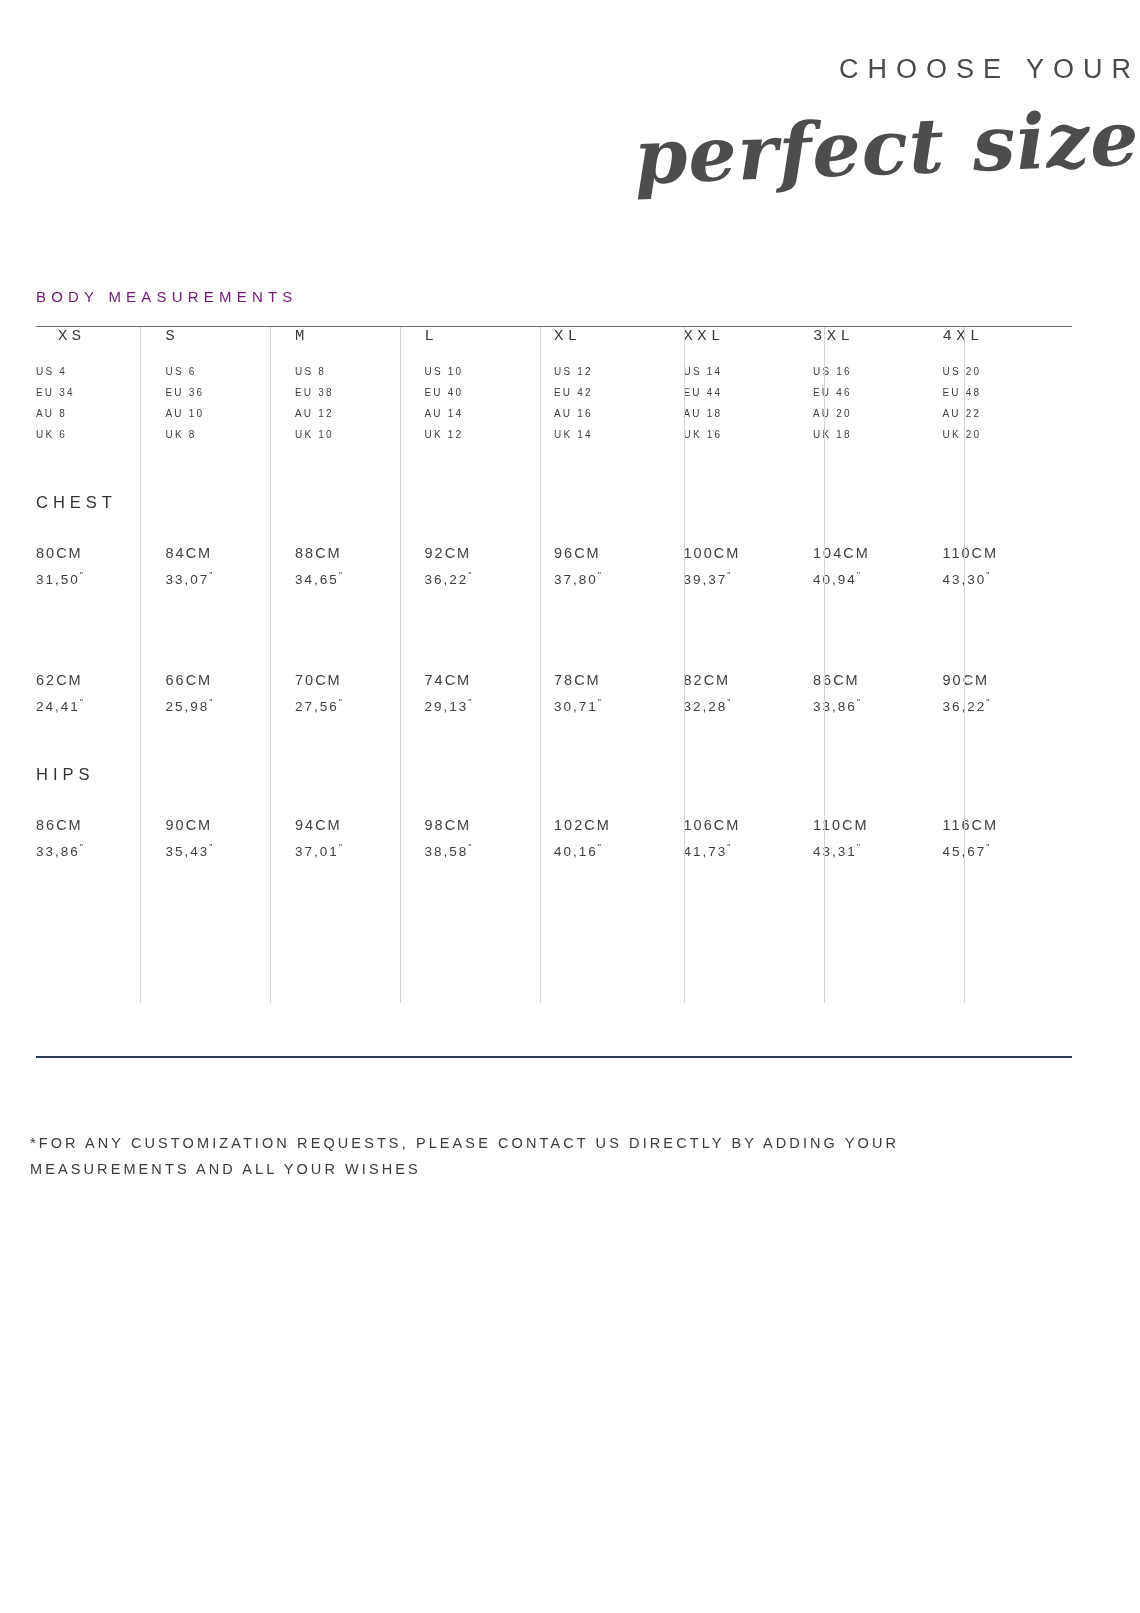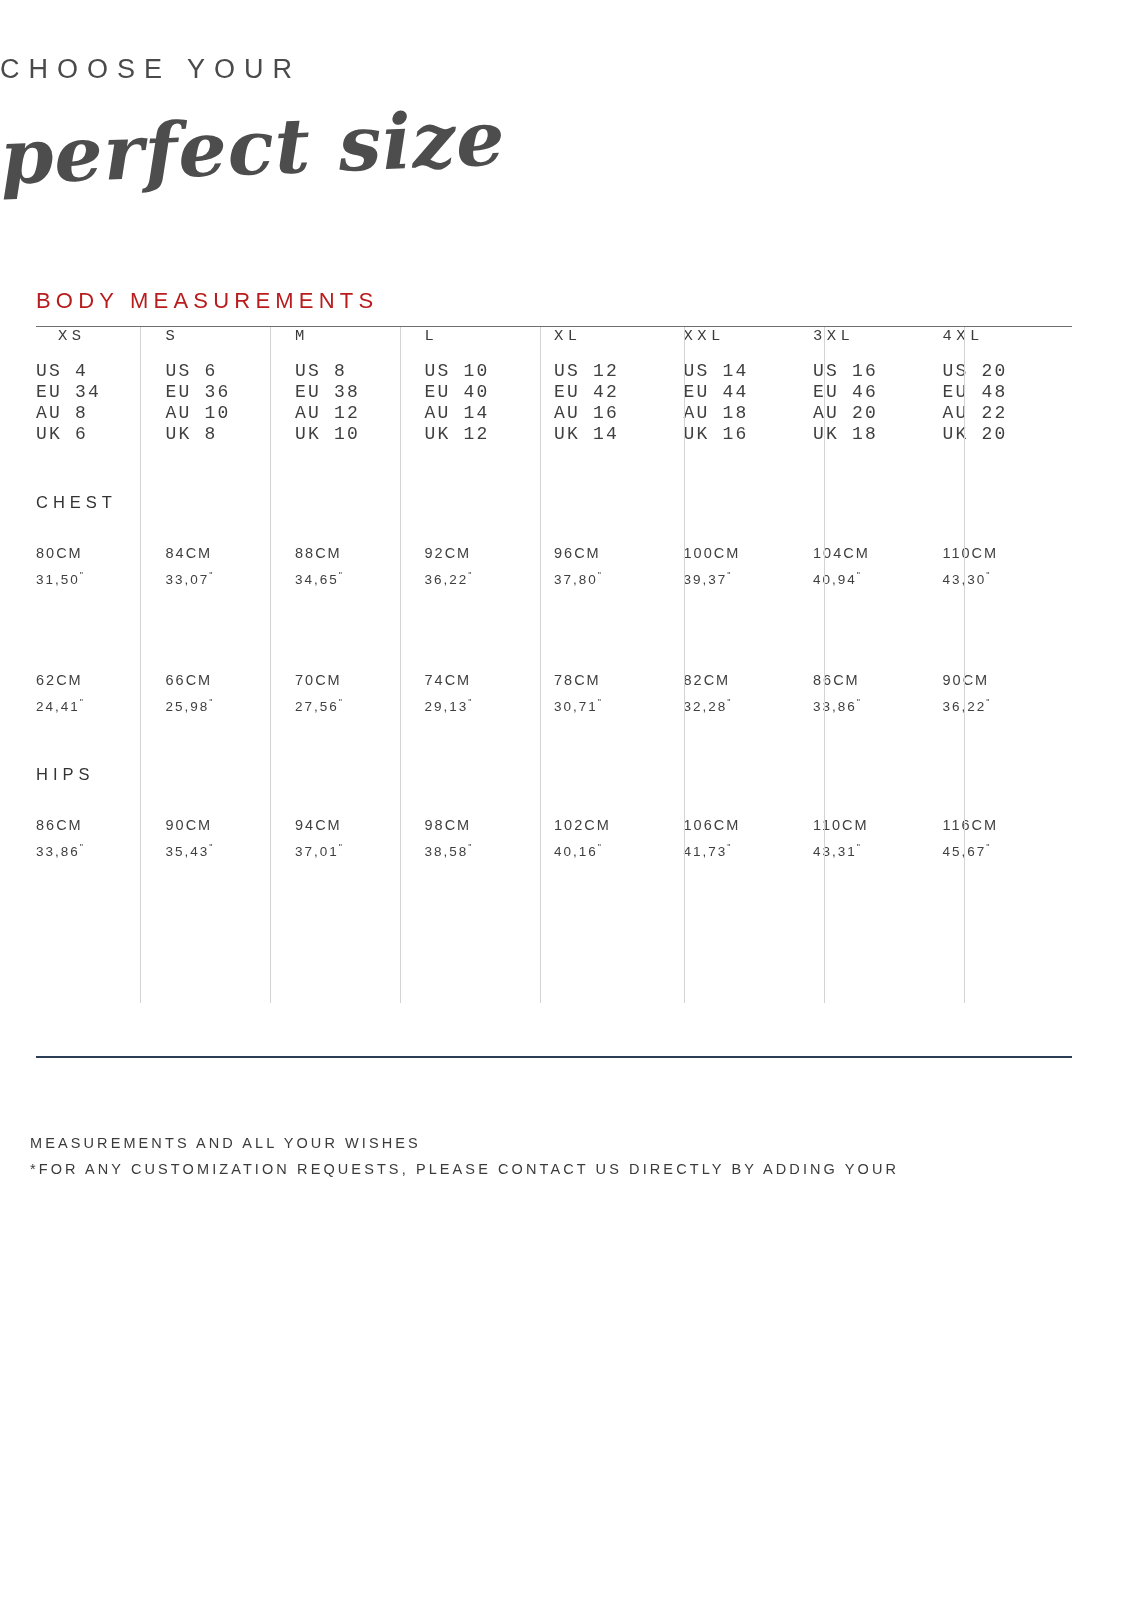--- a/index.html
+++ b/index.html
@@ -18,21 +18,21 @@
 
   .page {
     position: relative;
     width: 1140px;
     height: 1613px;
     box-sizing: border-box;
   }
 
   
   .header {
-    text-align: left;
+    text-align: right;
     padding-top: 54px;
   }
   .header-eyebrow {
     font-size: 27px;
     letter-spacing: 9px;
     color: #4a4a4a;
     font-weight: 400;
     text-transform: uppercase;
   }
   .header-script {
@@ -45,23 +45,23 @@
     letter-spacing: 1px;
     transform: rotate(-2.2deg);
     display: inline-block;
   }
 
   
   .section-title {
     position: absolute;
     left: 36px;
     top: 288px;
-    font-size: 22px;
+    font-size: 15px;
     letter-spacing: 5.2px;
-    color: #b91c1c;
+    color: #701a75;
     text-transform: uppercase;
   }
 
   
   .table-wrap {
     position: absolute;
     left: 36px;
     top: 326px;
     width: 1036px;
   }
@@ -106,28 +106,27 @@
     letter-spacing: 4.5px;
     color: #3b3b3b;
     padding-top: 24px;
     padding-left: 22px;
     height: 34px;
     font-family: Liberation Mono, monospace;
   }
   .size-label.c0 { padding-left: 22px; }
 
   .codes {
-    font-size: 18px;
+    font-size: 10px;
     letter-spacing: 2.2px;
     line-height: 21px;
     color: #3f3f3f;
     padding-left: 10px;
     padding-top: 8px;
     white-space: nowrap;
-    font-family: Liberation Mono, monospace;
   }
 
   .rowlabel {
     font-size: 16.5px;
     letter-spacing: 5px;
     color: #333333;
     text-transform: uppercase;
     padding-left: 0px;
     padding-top: 0px;
     white-space: nowrap;
@@ -397,17 +396,17 @@
   <div class="vsep" style="left:270px;"></div>
   <div class="vsep" style="left:400px;"></div>
   <div class="vsep" style="left:540px;"></div>
   <div class="vsep" style="left:684px;"></div>
   <div class="vsep" style="left:824px;"></div>
   <div class="vsep" style="left:964px;"></div>
 
   <div class="rule-bottom"></div>
 
   <div class="footnote">
+    <div>*FOR ANY CUSTOMIZATION REQUESTS, PLEASE CONTACT US DIRECTLY BY ADDING YOUR</div>
     <div>MEASUREMENTS AND ALL YOUR WISHES</div>
-    <div>*FOR ANY CUSTOMIZATION REQUESTS, PLEASE CONTACT US DIRECTLY BY ADDING YOUR</div>
   </div>
 
 </div>
 
 </body></html>

